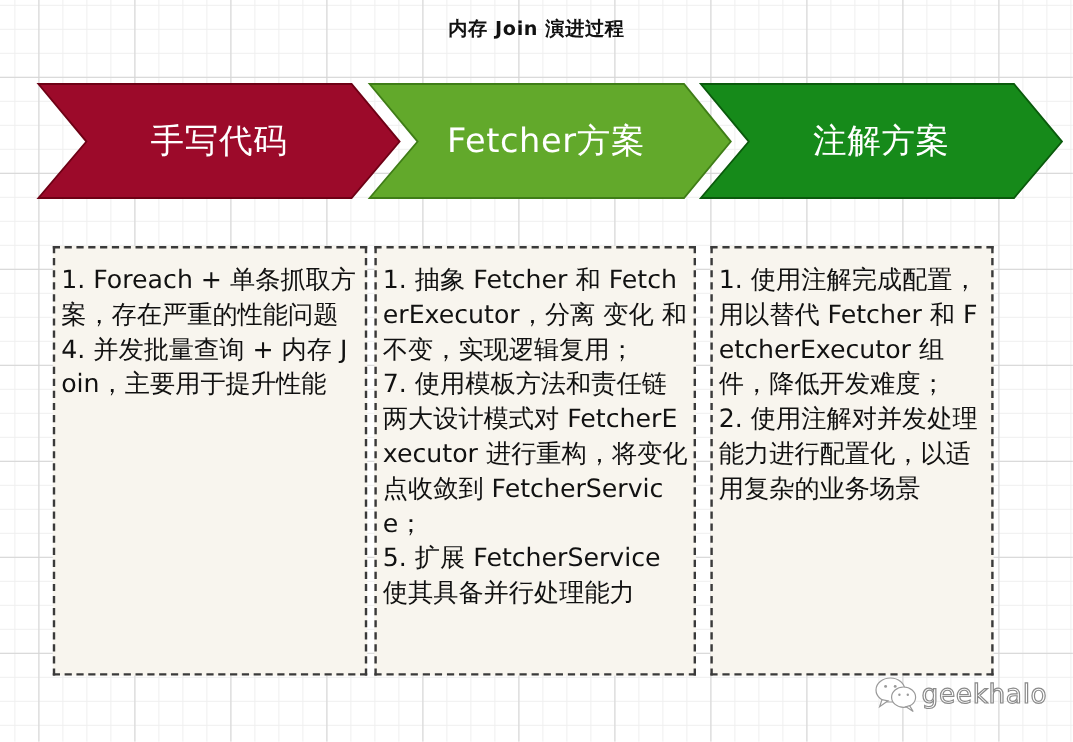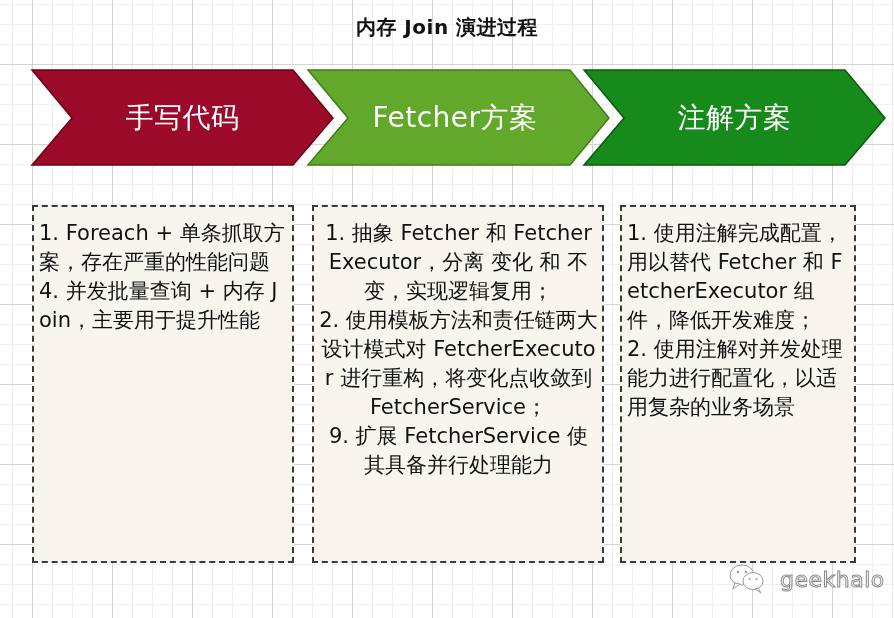--- a/index.html
+++ b/index.html
@@ -20,21 +20,21 @@
       background-size: 80px 80px, 80px 80px, 20px 20px, 20px 20px;
       background-position: 32px 64px, 32px 64px, 12px 4px, 12px 4px;
       font-family: "Liberation Sans", "DejaVu Sans", sans-serif;
     }
     .title {
       position: absolute;
       left: 0;
       width: 894px;
       top: 14px;
       text-align: center;
-      font-size: 20px;
+      font-size: 16px;
       font-weight: bold;
       color: #111111;
       font-family: "DejaVu Sans", sans-serif;
       letter-spacing: 0.5px;
     }
     svg.arrows {
       position: absolute;
       left: 0;
       top: 0;
     }
@@ -67,21 +67,21 @@
       white-space: normal;
       word-break: break-all;
     }
     .watermark {
       position: absolute;
       left: 728px;
       top: 562px;
       height: 34px;
       display: flex;
       align-items: center;
-      gap: 12px;
+      gap: 0;
       color: #ffffff;
     }
     .watermark .wm-text {
       font-size: 22px;
       font-family: "DejaVu Sans", sans-serif;
       color: #ffffff;
       -webkit-text-stroke: 1px #8a8a8a;
       letter-spacing: 0.5px;
     }
   </style>
@@ -93,32 +93,32 @@
 <svg class="arrows" width="894" height="618">
   <polygon points="32,70 293,70 333,118 293,165 32,165 72,118" fill="#9c0a2a" stroke="#6e0015" stroke-width="1.5"></polygon>
   <polygon points="308,70 570,70 609,118 570,165 308,165 348,118" fill="#62a92b" stroke="#3f7d17" stroke-width="1.5"></polygon>
   <polygon points="584,70 845,70 885,118 845,165 584,165 624,118" fill="#168a1a" stroke="#0a5a0c" stroke-width="1.5"></polygon>
 </svg>
 
 <div class="arrow-label" style="left:72px;width:221px;">手写代码</div>
 <div class="arrow-label" style="left:344px;width:222px;">Fetcher方案</div>
 <div class="arrow-label" style="left:624px;width:221px;text-align:center;">注解方案</div>
 
-<div class="box" style="left:32px;width:262px;">
+<div class="box" style="left:44px;width:262px;">
   <span class="item">1. Foreach + 单条抓取方案，存在严重的性能问题</span>
   <span class="item">4. 并发批量查询 + 内存 Join，主要用于提升性能</span>
 </div>
 
-<div class="box" style="left:312px;width:292px;text-align:center;">
+<div class="box" style="left:312px;width:268px;">
   <span class="item">1. 抽象 Fetcher 和 FetcherExecutor，分离 变化 和 不变，实现逻辑复用；</span>
-  <span class="item">2. 使用模板方法和责任链两大设计模式对 FetcherExecutor 进行重构，将变化点收敛到 FetcherService；</span>
-  <span class="item">9. 扩展 FetcherService 使其具备并行处理能力</span>
+  <span class="item">7. 使用模板方法和责任链两大设计模式对 FetcherExecutor 进行重构，将变化点收敛到 FetcherService；</span>
+  <span class="item">5. 扩展 FetcherService 使其具备并行处理能力</span>
 </div>
 
-<div class="box" style="left:592px;width:236px;margin-left:28px;">
+<div class="box" style="left:592px;width:236px;">
   <span class="item">1. 使用注解完成配置，用以替代 Fetcher 和 FetcherExecutor 组件，降低开发难度；</span>
   <span class="item">2. 使用注解对并发处理能力进行配置化，以适用复杂的业务场景</span>
 </div>
 
 <div class="watermark">
   <svg width="40" height="32" viewBox="0 0 40 32">
     <ellipse cx="14" cy="12" rx="12" ry="10" fill="#ffffff" stroke="#9a9a9a" stroke-width="1"></ellipse>
     <path d="M7 20 L5 26 L12 21 Z" fill="#ffffff" stroke="#9a9a9a" stroke-width="1"></path>
     <circle cx="10" cy="9" r="1.2" fill="#9a9a9a"></circle>
     <circle cx="18" cy="9" r="1.2" fill="#9a9a9a"></circle>

